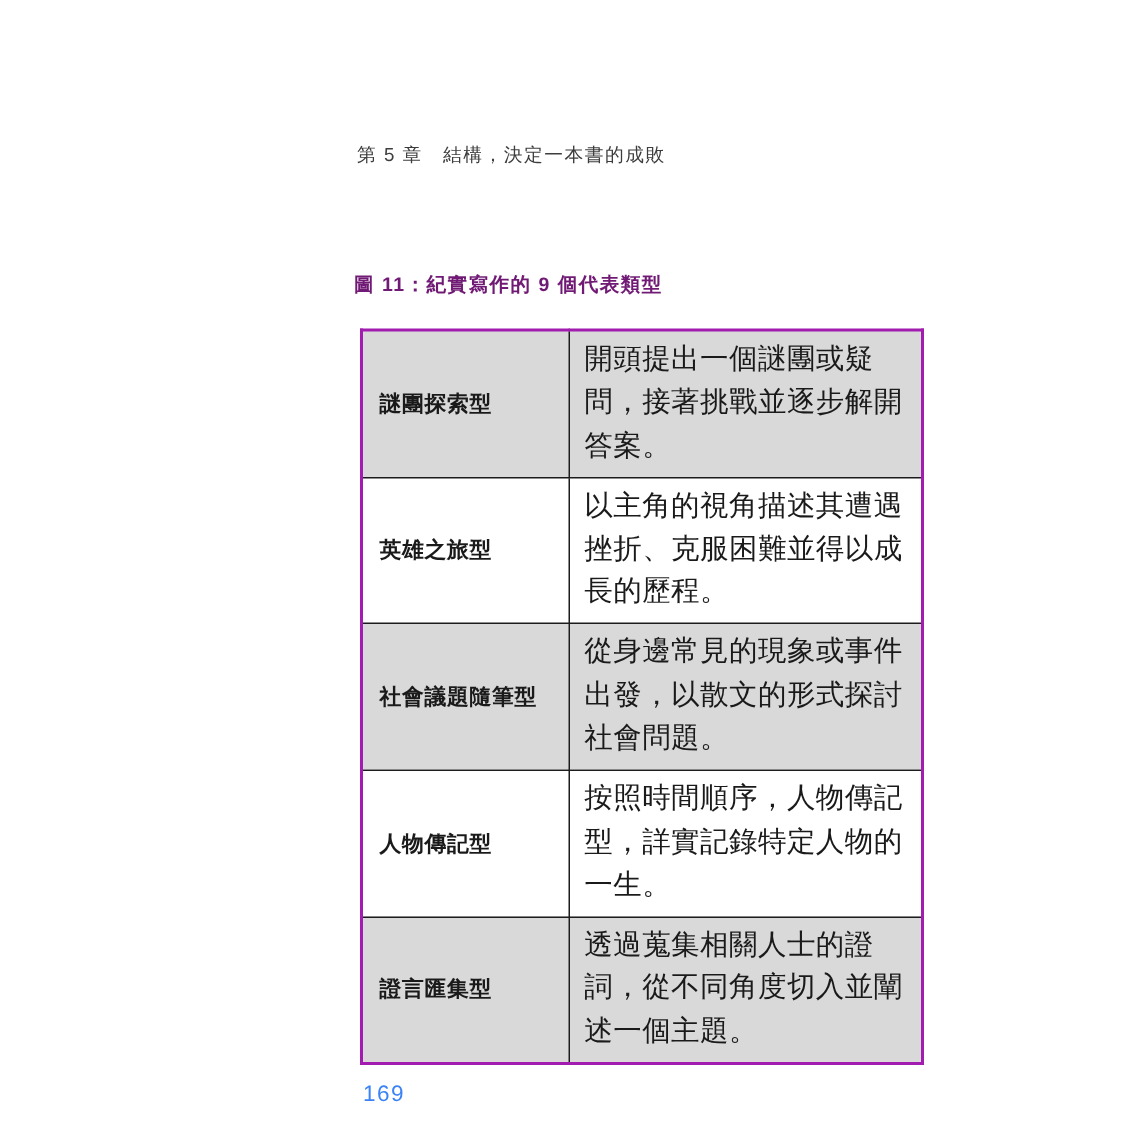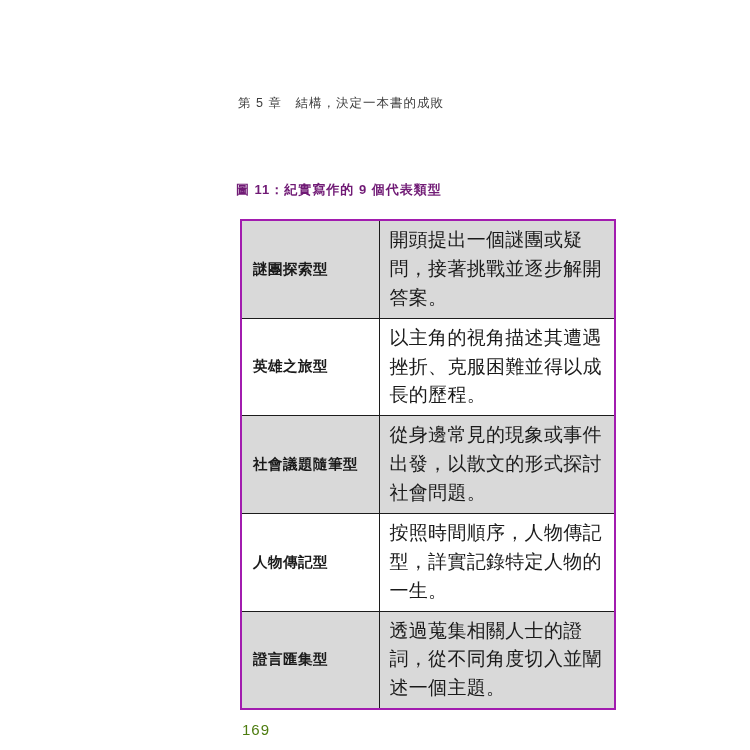--- a/index.html
+++ b/index.html
@@ -62,21 +62,21 @@
     font-size: 19px;
     line-height: 1.52;
     letter-spacing: 0.3px;
     padding: 5px 8px 5px 10px;
   }
   .page-number {
     position: absolute;
     left: 190px;
     top: 669px;
     font-size: 15px;
-    color: #4d7c0f;
+    color: #3b82f6;
     letter-spacing: 1px;
   }
 </style>
 </head>
 <body>
 
 <div class="page">
 
   <div class="chapter-header">第 5 章　結構，決定一本書的成敗</div>
 

